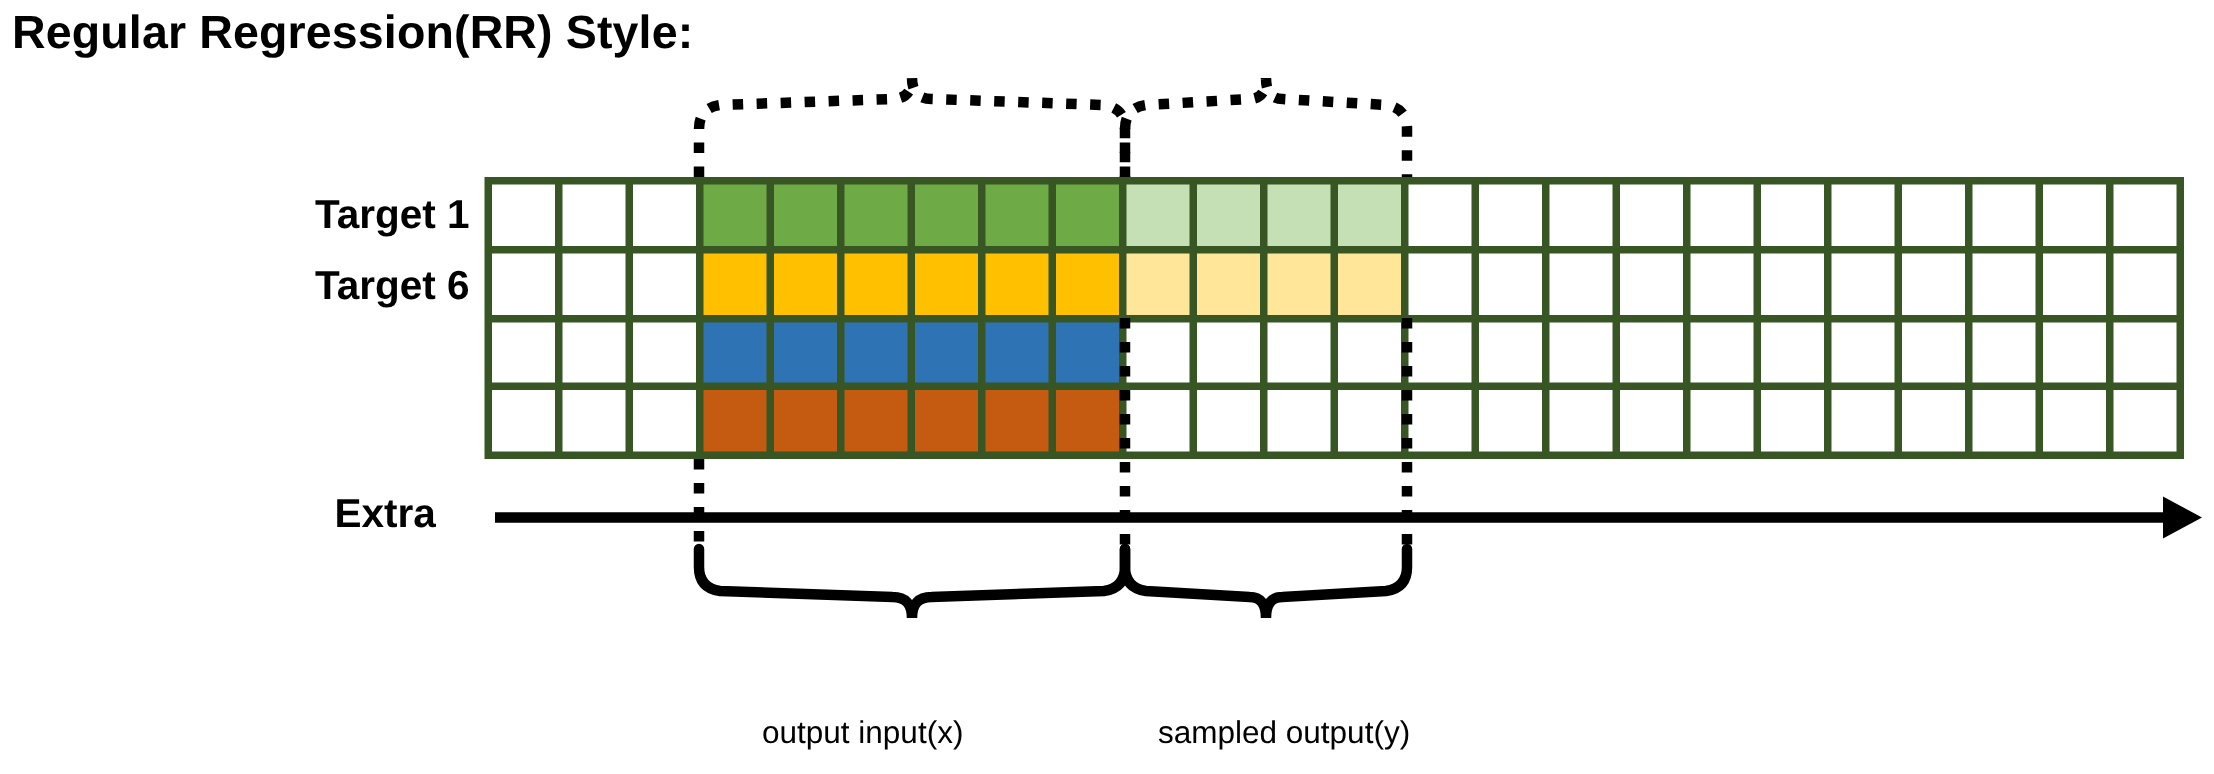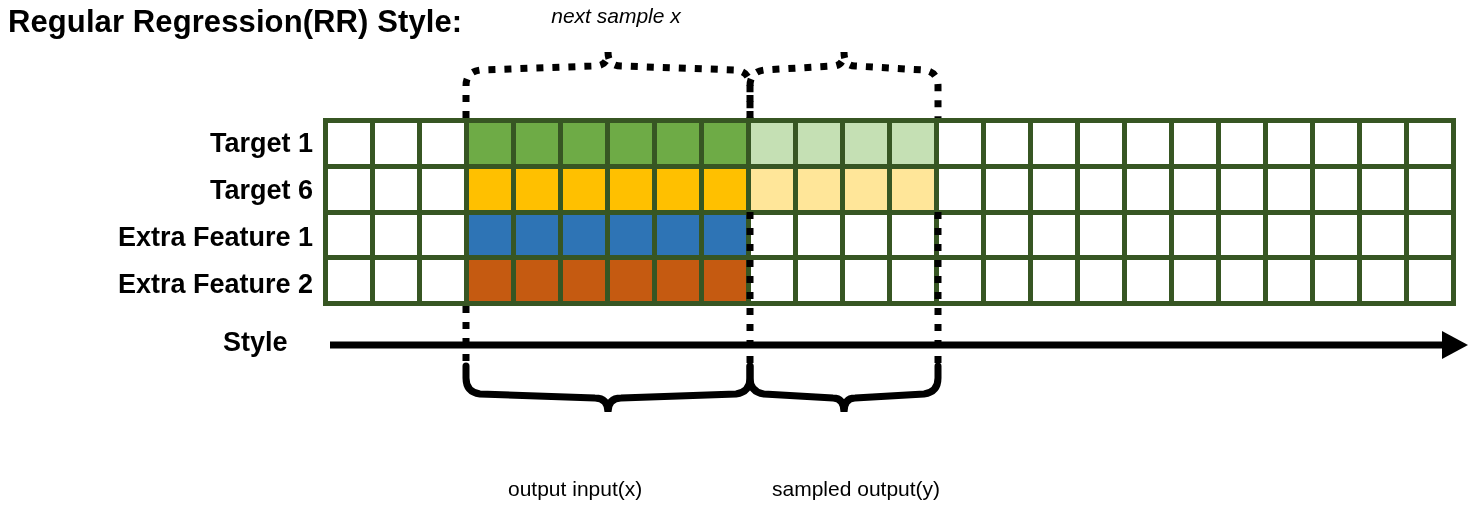--- a/index.html
+++ b/index.html
@@ -32,27 +32,24 @@
 
   .txtblock{position:absolute; font-size:21px; line-height:26px; white-space:pre; font-weight:400;}
 </style>
 </head>
 <body>
 
 <div id="stage">
 
   <div class="title">Regular Regression(RR) Style:</div>
 
-  <div class="brace-label" style="left:523px; top:4px; width:186px;">next sample x</div>
 
   <div id="labelcol">
     <div class="rowlabel" style="top:12px;">Target 1</div>
     <div class="rowlabel" style="top:59px;">Target 6</div>
-    <div class="rowlabel" style="top:106px;">Extra Feature 1</div>
-    <div class="rowlabel" style="top:153px;">Extra Feature 2</div>
   </div>
 
   <div id="grid" style="grid-template-columns: repeat(24, 1fr); grid-template-rows: repeat(4, 1fr);">
       <div class="cell" style="background: rgb(255, 255, 255);"></div>
       <div class="cell" style="background: rgb(255, 255, 255);"></div>
       <div class="cell" style="background: rgb(255, 255, 255);"></div>
       <div class="cell" style="background: rgb(110, 171, 70);"></div>
       <div class="cell" style="background: rgb(110, 171, 70);"></div>
       <div class="cell" style="background: rgb(110, 171, 70);"></div>
       <div class="cell" style="background: rgb(110, 171, 70);"></div>
@@ -140,21 +137,21 @@
       <div class="cell" style="background: rgb(255, 255, 255);"></div>
       <div class="cell" style="background: rgb(255, 255, 255);"></div>
       <div class="cell" style="background: rgb(255, 255, 255);"></div>
       <div class="cell" style="background: rgb(255, 255, 255);"></div>
       <div class="cell" style="background: rgb(255, 255, 255);"></div>
       <div class="cell" style="background: rgb(255, 255, 255);"></div>
       <div class="cell" style="background: rgb(255, 255, 255);"></div>
       <div class="cell" style="background: rgb(255, 255, 255);"></div>
     </div>
 
-  <div class="timelabel">Style</div>
+  <div class="timelabel">Extra</div>
 
   <svg class="layer" viewBox="0 0 1476 516">
 
     <path fill="none" stroke="#000" stroke-width="7" stroke-linecap="butt" stroke-dasharray="7 9" d="M466,118 L466,86 Q466,72 480,70 L595,66 Q608,66 608,52 Q608,66 621,66 L736,70 Q750,72 750,86 L750,118"></path>
 
     <path fill="none" stroke="#000" stroke-width="7" stroke-linecap="butt" stroke-dasharray="7 9" d="M750,118 L750,86 Q750,72 764,70 L833,66 Q844,66 844,52 Q844,66 855,66 L924,70 Q938,72 938,86 L938,118"></path>
 
     <line x1="466" y1="306" x2="466" y2="366" stroke="#000" stroke-width="7" stroke-dasharray="7 9"></line>
     <line x1="750" y1="212" x2="750" y2="366" stroke="#000" stroke-width="7" stroke-dasharray="7 9"></line>
     <line x1="938" y1="212" x2="938" y2="366" stroke="#000" stroke-width="7" stroke-dasharray="7 9"></line>

